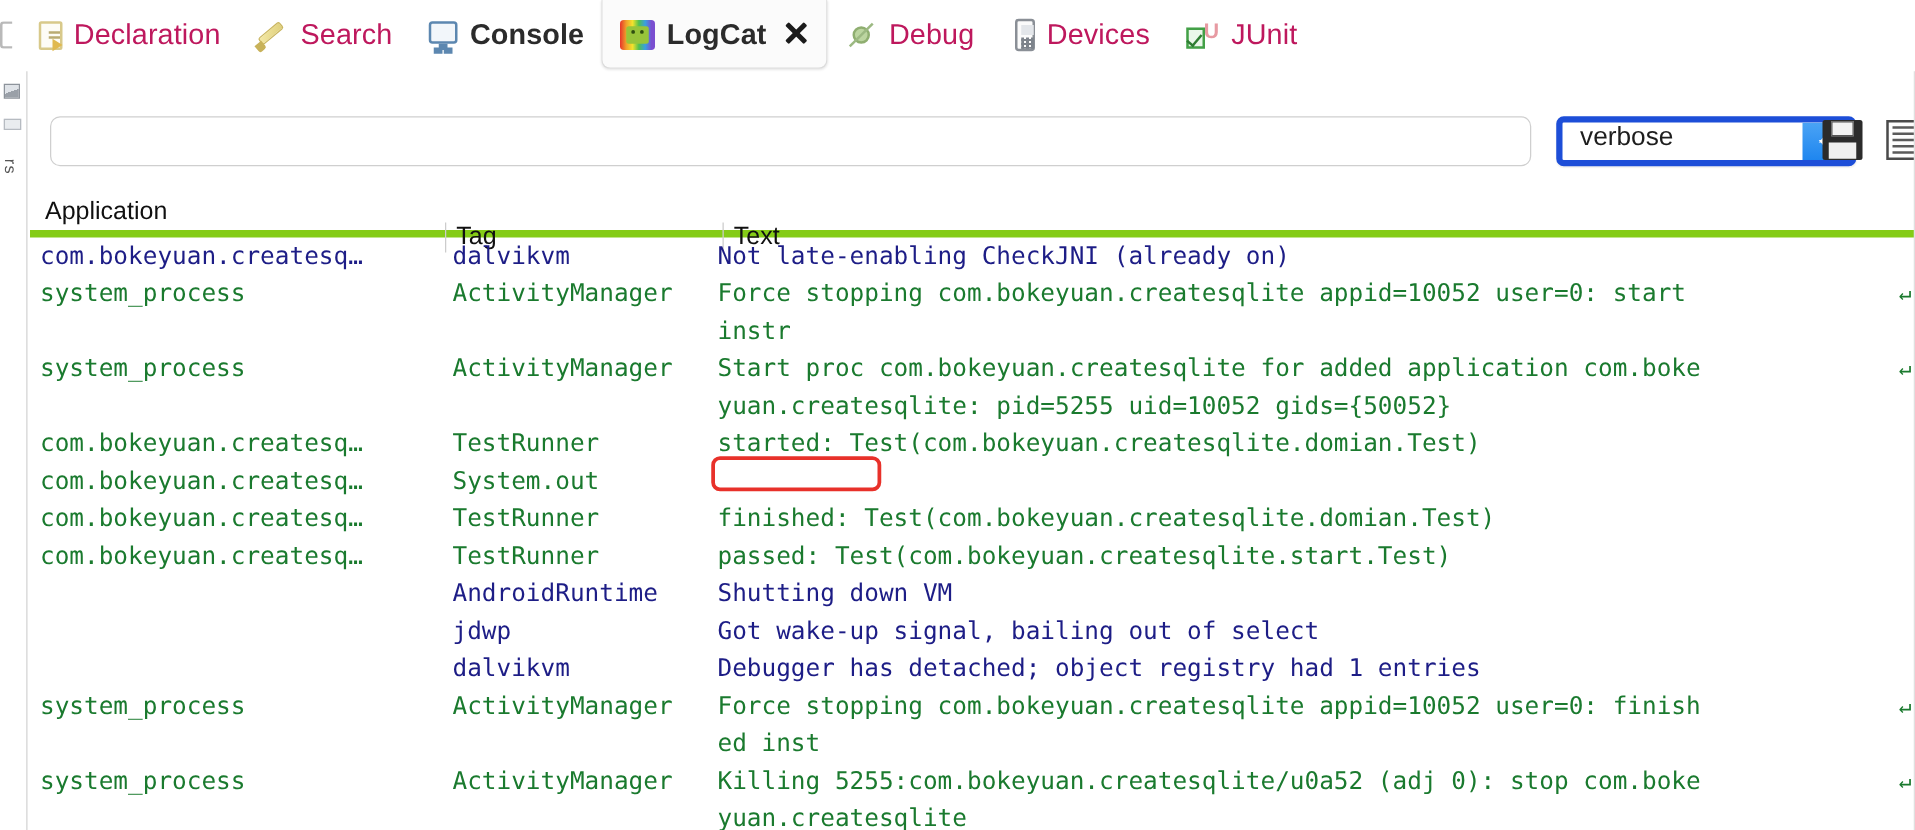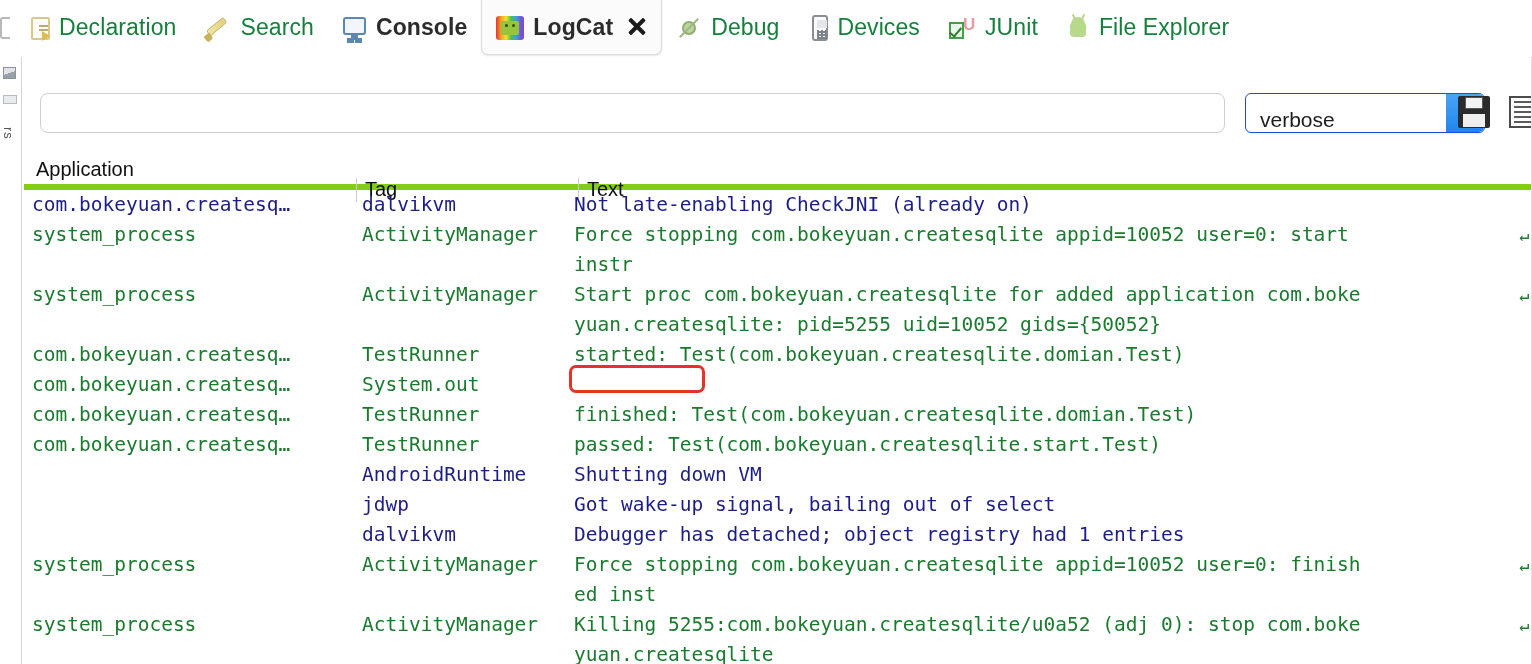--- a/index.html
+++ b/index.html
@@ -24,21 +24,21 @@
     display: flex;
     align-items: center;
     white-space: nowrap;
   }
   .tab {
     display: inline-flex;
     align-items: center;
     height: 55px;
     padding: 0 14px;
     font-size: 23px;
-    color: #15803d;
+    color: #be185d;
     box-sizing: border-box;
     position: relative;
   }
   .tab.partial {
     padding-left: 0;
     padding-right: 4px;
     width: 14px;
     overflow: hidden;
     color: #6a6a6a;
   }
@@ -340,27 +340,27 @@
     font-size: 20px;
     padding: 0 10px;
     color: #222;
     outline: none;
     font-family: "Liberation Sans", sans-serif;
   }
   #level-select {
     position: absolute;
     left: 1221px; top: 11px;
     width: 240px; height: 40px;
-    border: 1px solid #1d4ed8;
+    border: 5px solid #1d4ed8;
     border-radius: 6px;
     background: #ffffff;
     box-sizing: border-box;
     overflow: hidden;
     display: flex;
-    align-items: flex-end;
+    align-items: flex-start;
     box-shadow: 0 1px 1px rgba(0,0,0,0.06);
   }
   #level-value {
     flex: 1;
     font-size: 21px;
     color: #1d1d1d;
     padding-left: 14px;
     font-family: "Liberation Sans", sans-serif;
   }
   #level-stepper {
@@ -540,27 +540,20 @@
     </div>
     <div class="tab">
       <span class="tab-icon ic-devices"></span>
       <span class="tab-label">Devices</span>
     </div>
     <div class="tab">
       <span class="tab-icon ic-junit">
         <span class="junit-check"></span>
       </span>
       <span class="tab-label">JUnit</span>
-    </div>
-    <div class="tab">
-      <span class="tab-icon ic-fileexp">
-        <span class="droid-antL"></span>
-        <span class="droid-antR"></span>
-      </span>
-      <span class="tab-label">File Explorer</span>
     </div>
   </div>
 
 <div id="left-rail">
   <div class="rail-icon r1"></div>
   <div class="rail-icon r2"></div>
   <div class="rail-text">rs</div>
 </div>
 
 <div id="toolbar">

